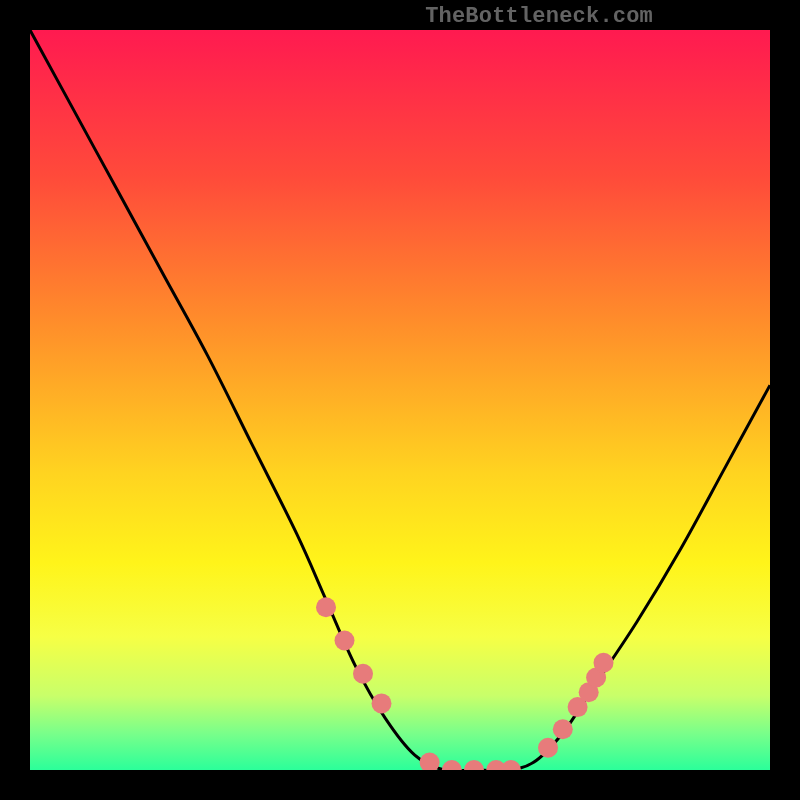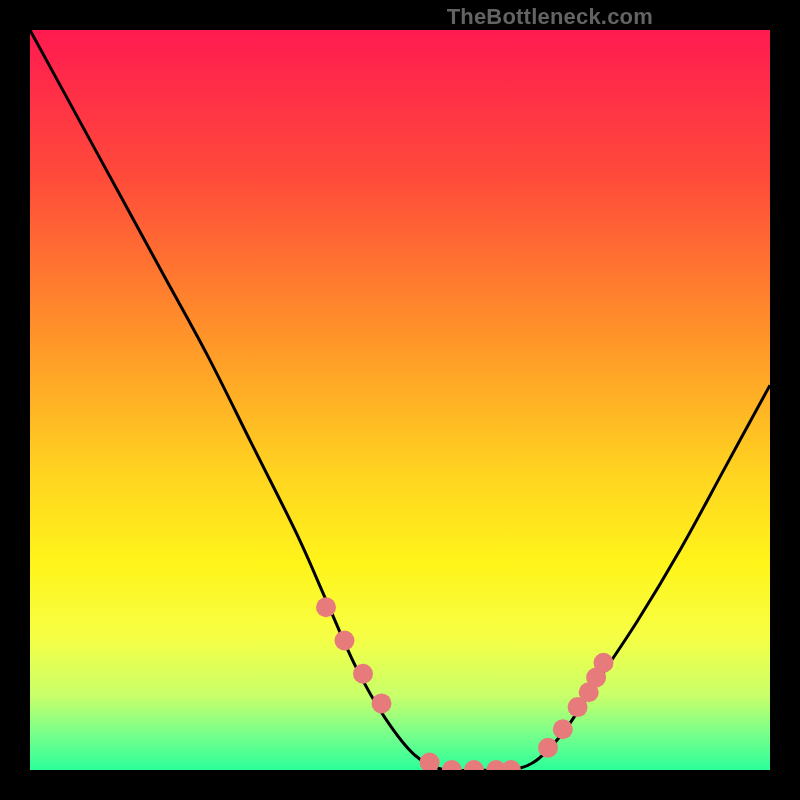--- a/index.html
+++ b/index.html
@@ -9,20 +9,21 @@
     width: 800px;
     height: 800px;
     overflow: hidden;
     font-family: Arial, Helvetica, sans-serif;
   }
   .outer {
     position: relative;
     width: 663px;
     height: 800px;
     background: #000;
+    font-family: Liberation Mono, monospace;
   }
   .watermark {
     position: absolute;
     top: 4px;
     right: 10px;
     color: #636363;
     font-size: 22px;
     font-weight: 600;
     letter-spacing: 0.2px;
   }

